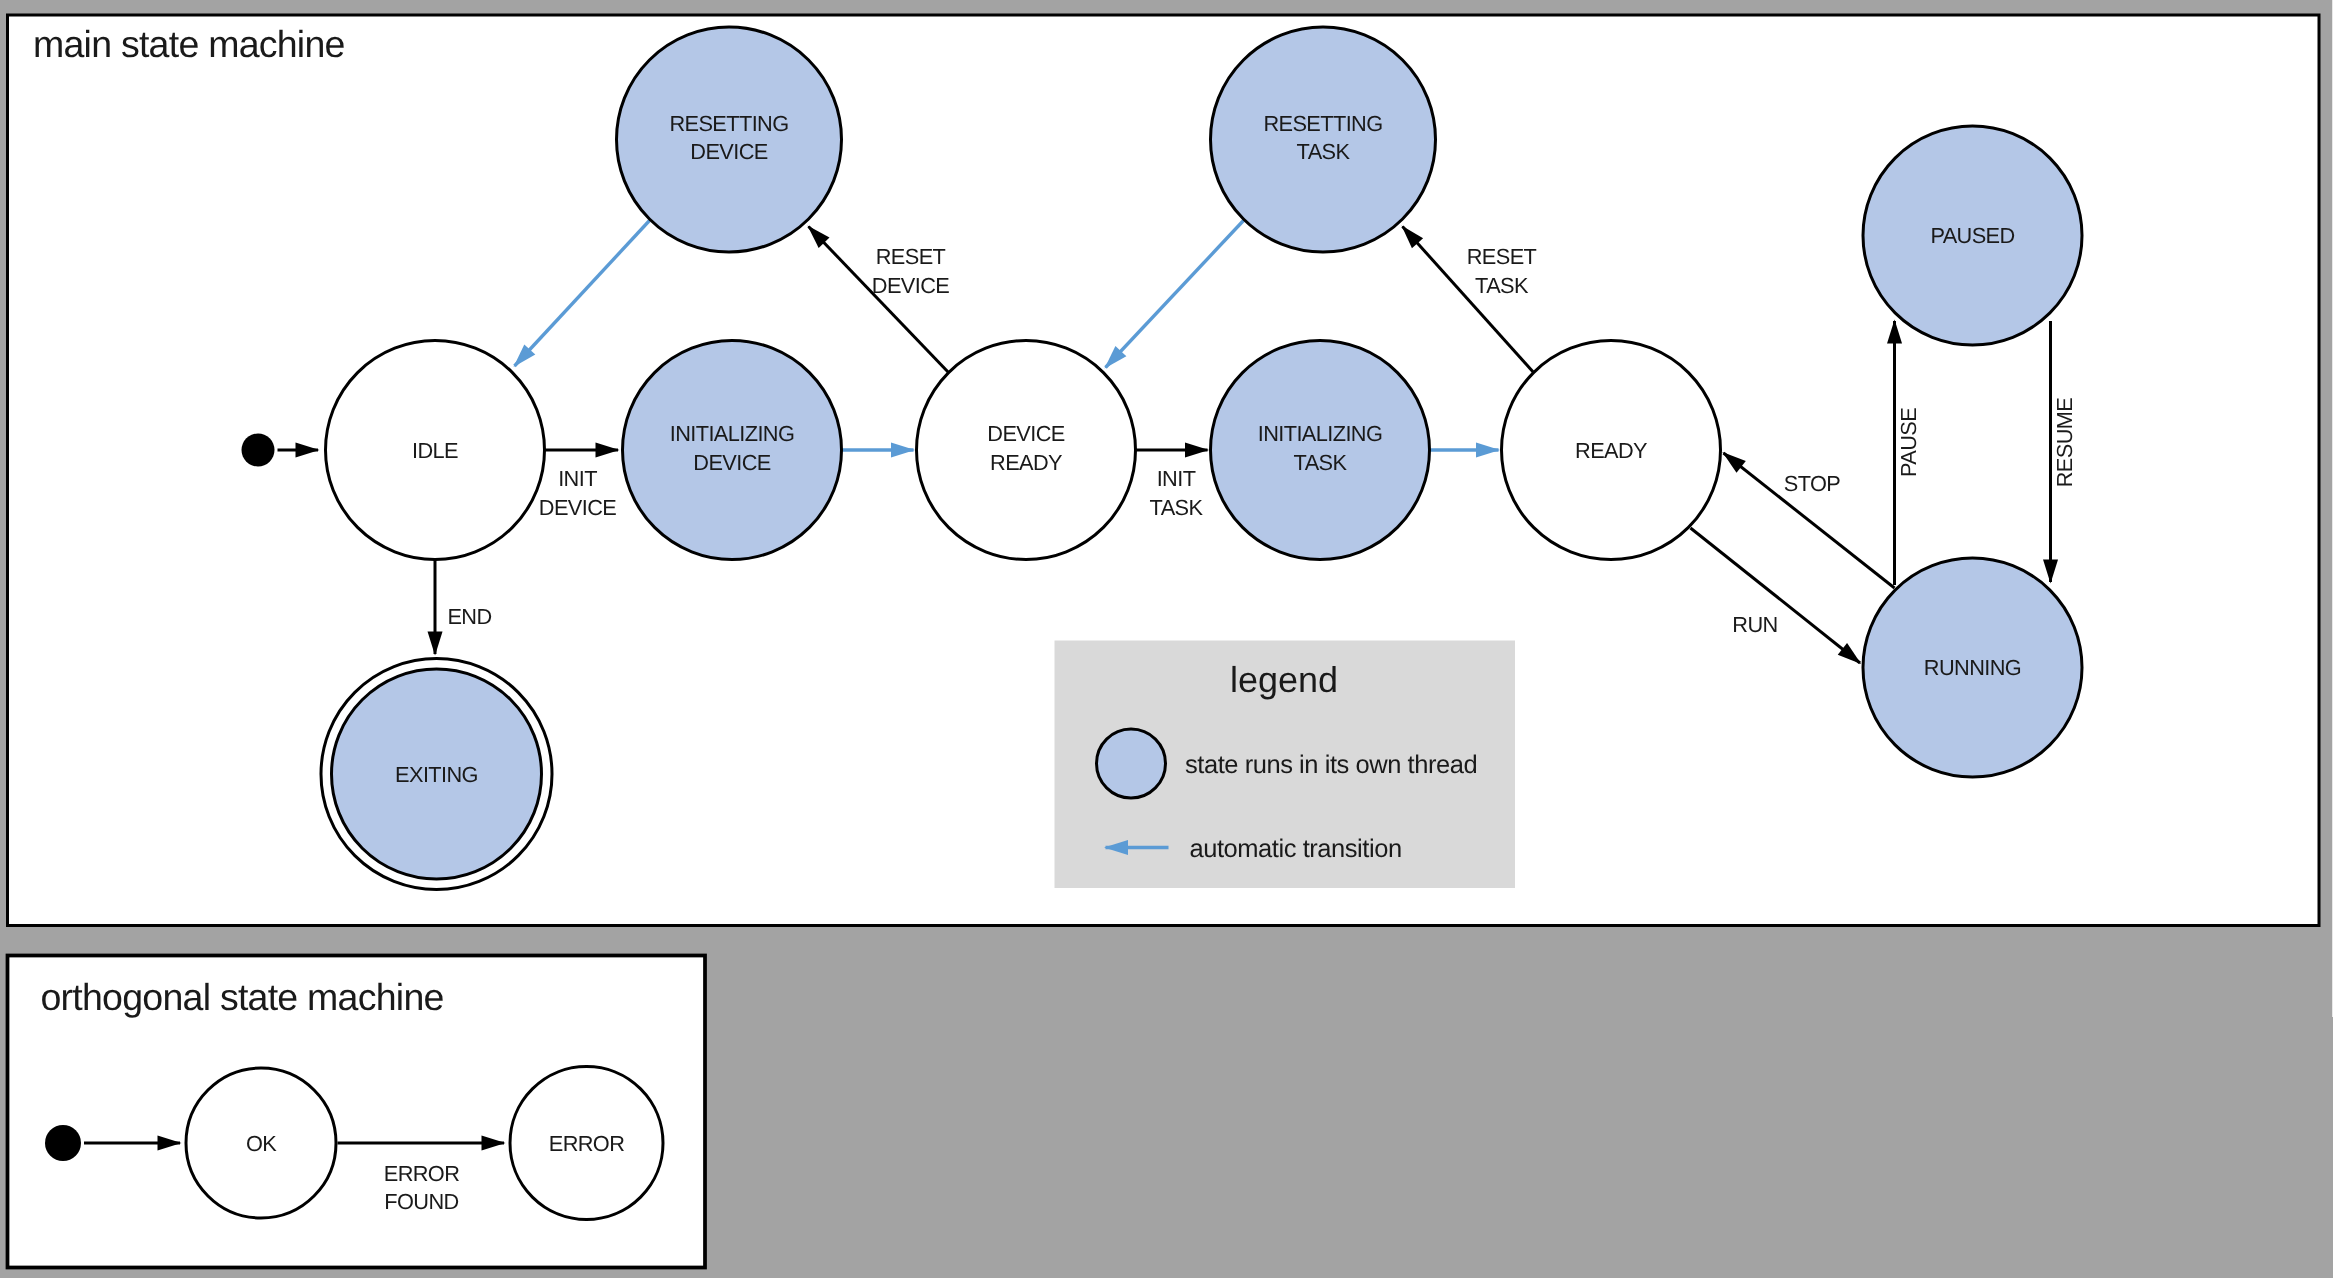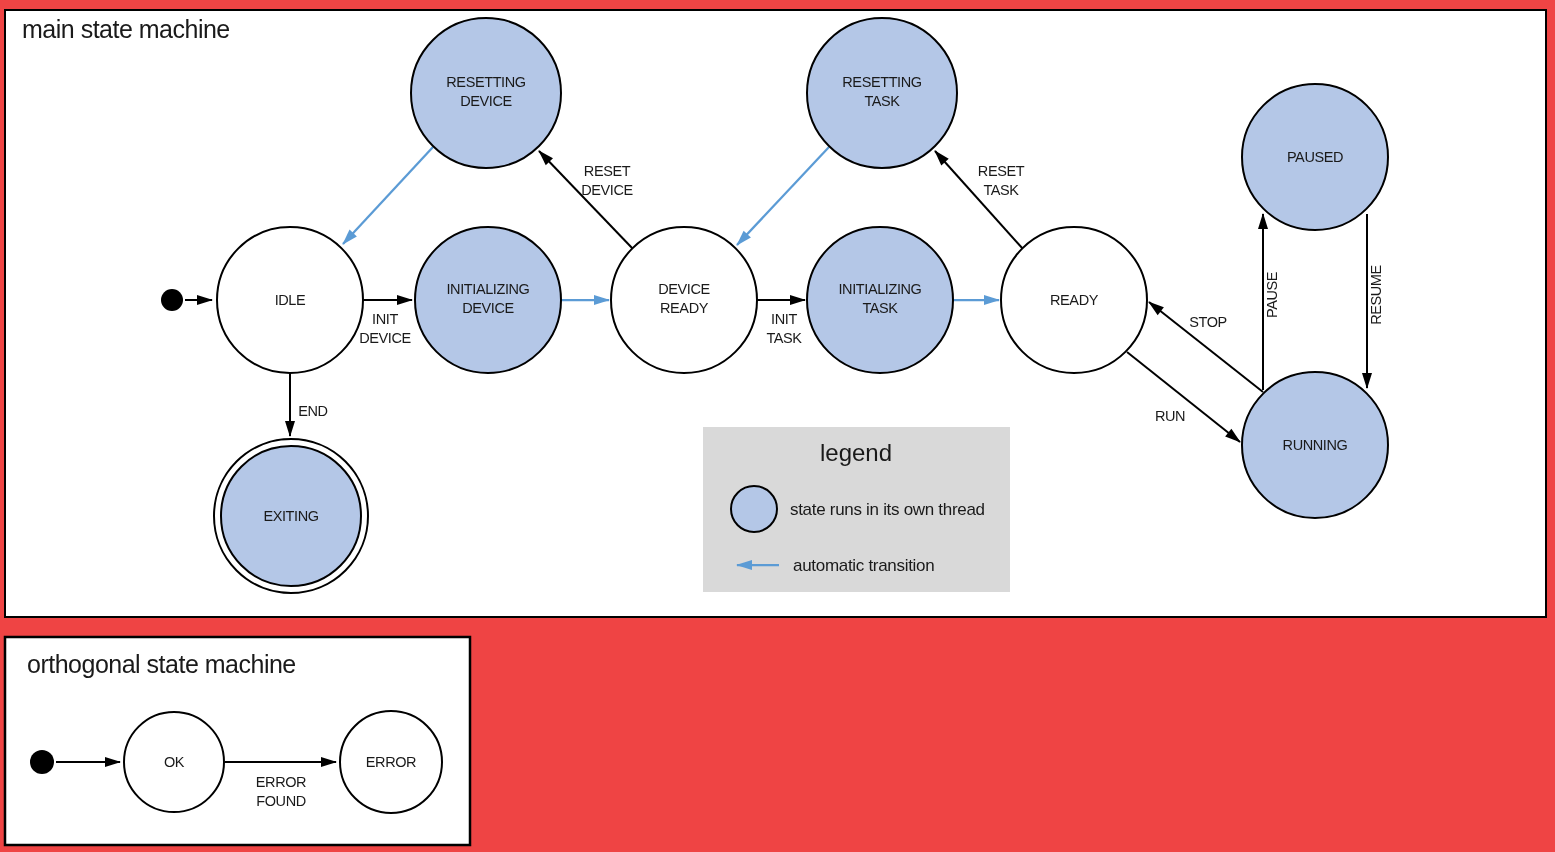--- a/index.html
+++ b/index.html
@@ -1,16 +1,16 @@
 <!DOCTYPE html>
 <html><head>
 <meta charset="utf-8">
 <style>
   html,body{margin:0;padding:0;background:#ffffff;}
-  .stage{position:relative;width:1555px;height:852px;background:#ef4444;}
+  .stage{position:relative;width:1555px;height:852px;background:#a3a3a3;}
   svg text{
     font-family:"Liberation Sans","DejaVu Sans",sans-serif;
     fill:#1a1a1a;
   }
   .panel-title{font-size:25px;letter-spacing:-0.5px;}
   .state-label{font-size:14.5px;letter-spacing:-0.4px;font-weight:500;text-anchor:middle;}
   .transition-label{font-size:14.5px;letter-spacing:-0.4px;font-weight:500;text-anchor:middle;}
   .legend-title{font-size:24px;text-anchor:middle;}
   .legend-text{font-size:17px;letter-spacing:-0.3px;text-anchor:start;}
 </style>

